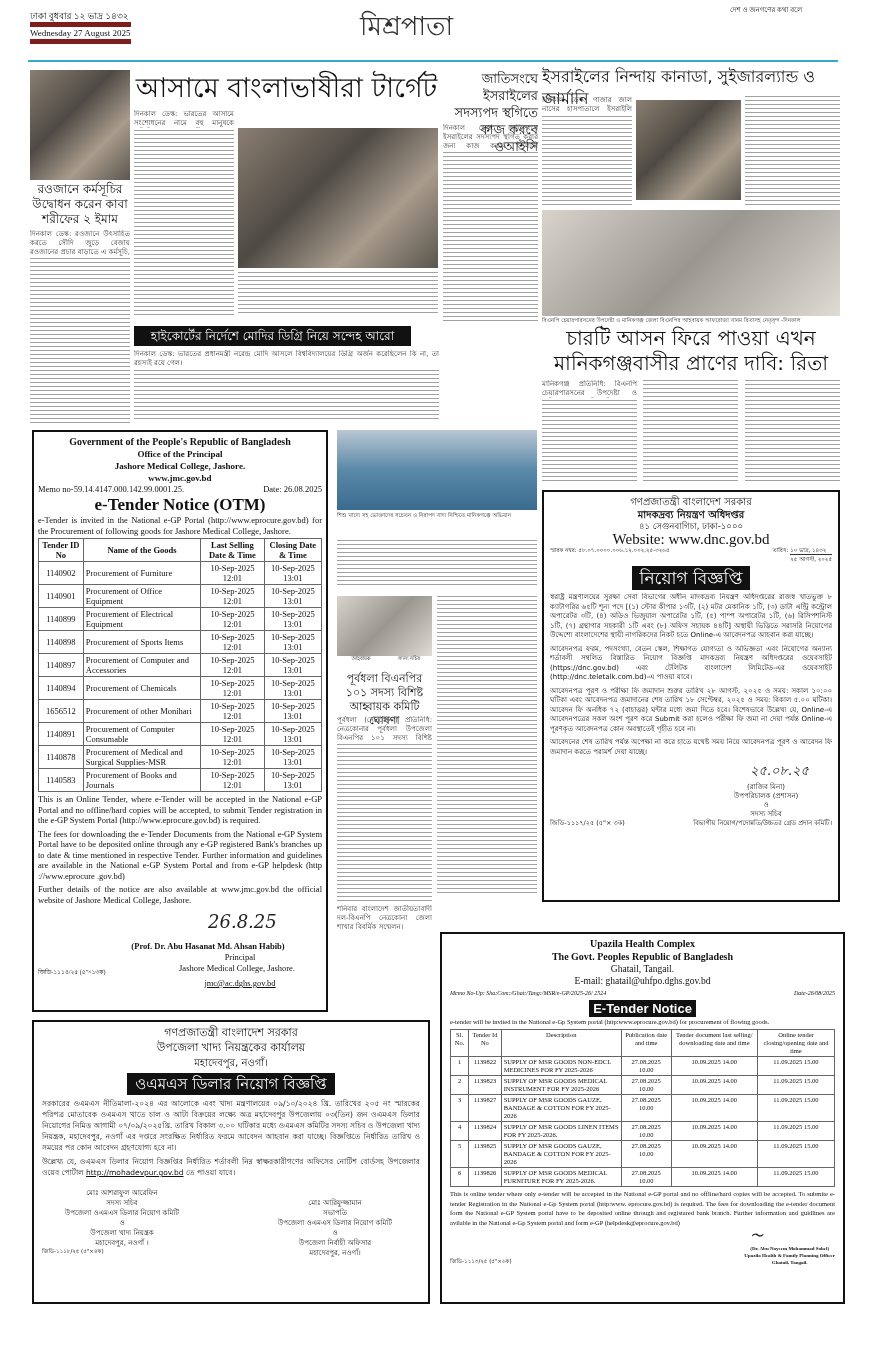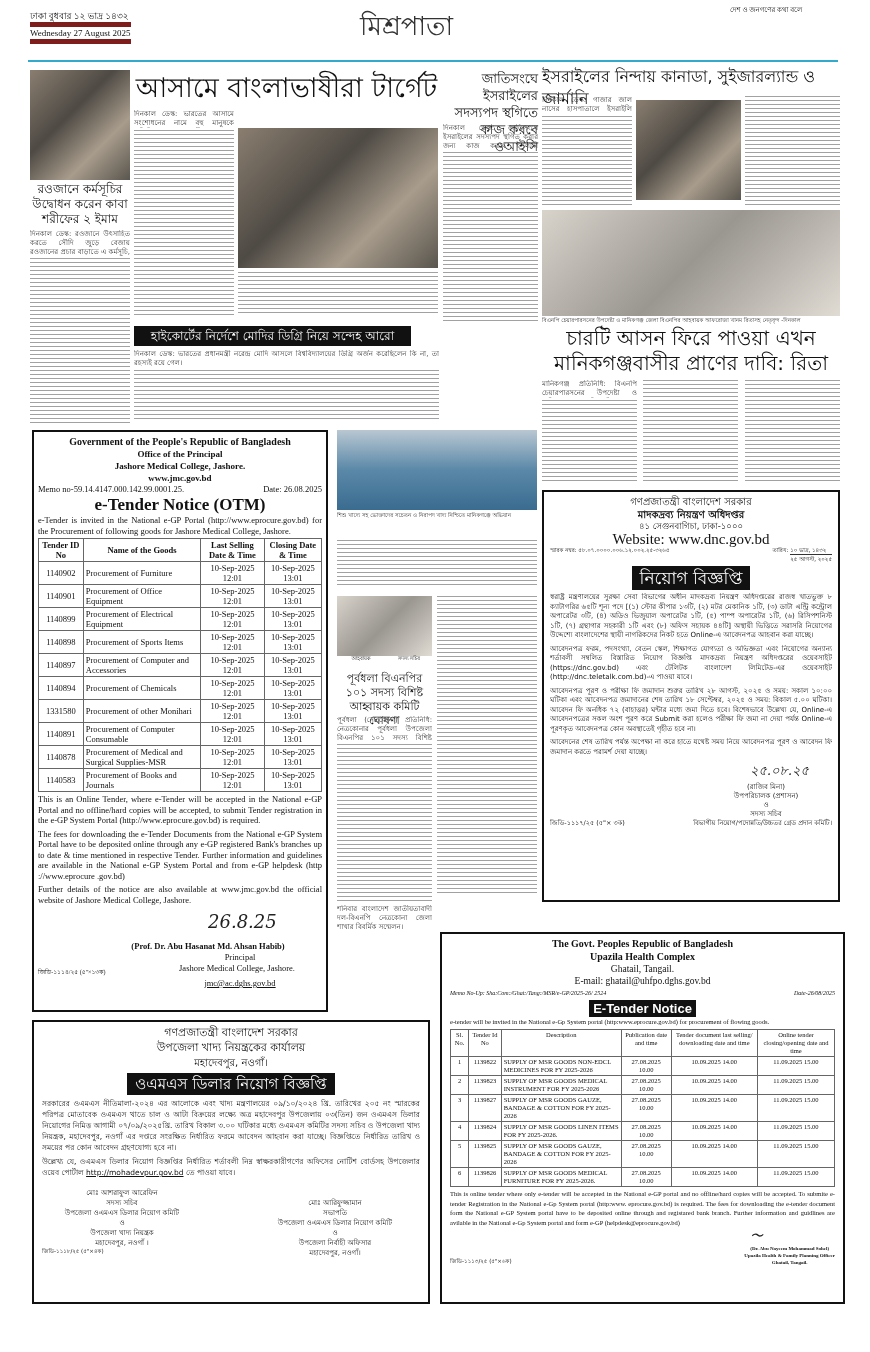--- a/index.html
+++ b/index.html
@@ -130,21 +130,21 @@
           <td class="c">10-Sep-2025 12:01</td>
           <td class="c">10-Sep-2025 13:01</td>
         </tr>
         <tr>
           <td class="c">1140894</td>
           <td>Procurement of Chemicals</td>
           <td class="c">10-Sep-2025 12:01</td>
           <td class="c">10-Sep-2025 13:01</td>
         </tr>
         <tr>
-          <td class="c">1331580</td>
+          <td class="c">1656512</td>
           <td>Procurement of other Monihari</td>
           <td class="c">10-Sep-2025 12:01</td>
           <td class="c">10-Sep-2025 13:01</td>
         </tr>
         <tr>
           <td class="c">1140891</td>
           <td>Procurement of Computer Consumable</td>
           <td class="c">10-Sep-2025 12:01</td>
           <td class="c">10-Sep-2025 13:01</td>
         </tr>
@@ -240,22 +240,22 @@
         <div>উপজেলা ওএমএস ডিলার নিয়োগ কমিটি</div>
         <div>ও</div>
         <div>উপজেলা নির্বাহী অফিসার</div>
         <div>মহাদেবপুর, নওগাঁ।</div>
       </div>
   </div>
   <div style="font-family:'DejaVu Sans',sans-serif;font-size:5.5px;margin-top:-10px">জিডি-১১১৮/২৫ (৫"×৪ক)</div>
 </div>
 
 <div class="abs box" style="left:440px;top:932px;width:405px;height:372px;padding:3px 8px">
+  <div class="c" style="font-weight:bold;font-size:10px;line-height:13px">Upazila Health Complex</div>
   <div class="c" style="font-weight:bold;font-size:10px;line-height:13px">The Govt. Peoples Republic of Bangladesh</div>
-  <div class="c" style="font-weight:bold;font-size:10px;line-height:13px">Upazila Health Complex</div>
   <div class="c" style="font-size:9.5px;line-height:12px">Ghatail, Tangail.</div>
   <div class="c" style="font-size:9.5px;line-height:12px">E-mail: ghatail@uhfpo.dghs.gov.bd</div>
   <div style="display:flex;justify-content:space-between;font-style:italic;font-size:6px;line-height:12px">
     <span>Memo No-Up: Sha:Com:/Ghat:/Tang:/MSR/e-GP/2025-26/ 2524</span>
     <span>Date-26/08/2025</span>
   </div>
   <div style="text-align:center"><span class="blackbar" style="display:inline-block;font-family:Liberation Sans, sans-serif;font-weight:bold;font-size:13px;line-height:17px;padding:0 4px">E-Tender Notice</span></div>
   <div style="font-size:6.5px;line-height:10px">e-tender will be invited in the National e-Gp System portal (http:www.eprocure.gov.bd) for procurement of flowing goods.</div>
   <table class="t2" style="width:100%;margin:2px 0">
     <thead>

